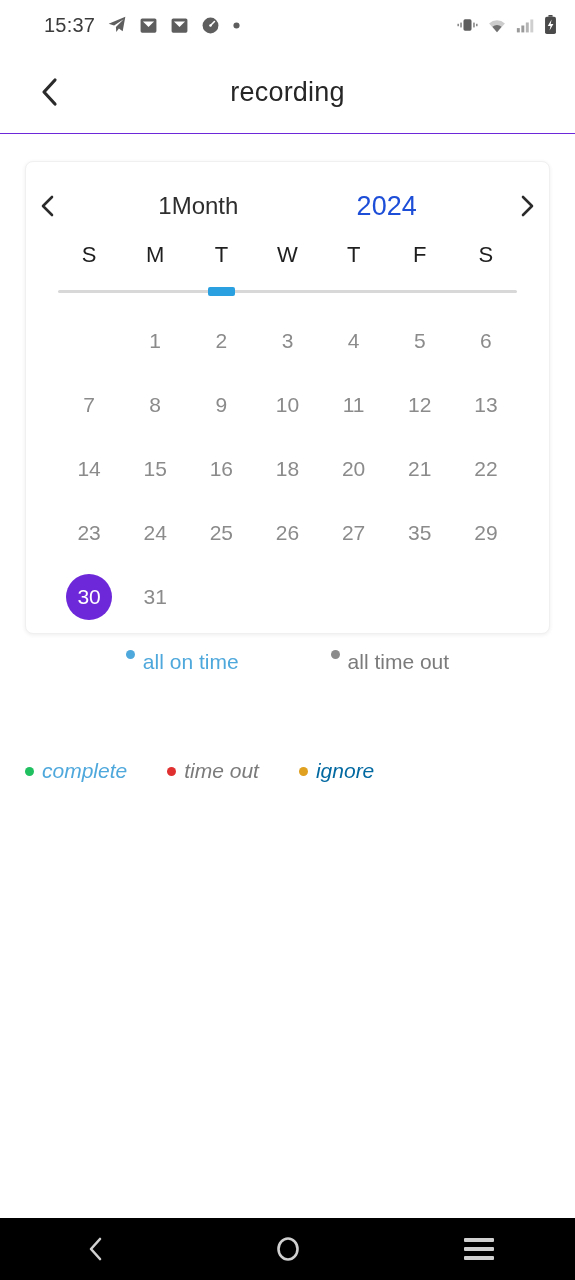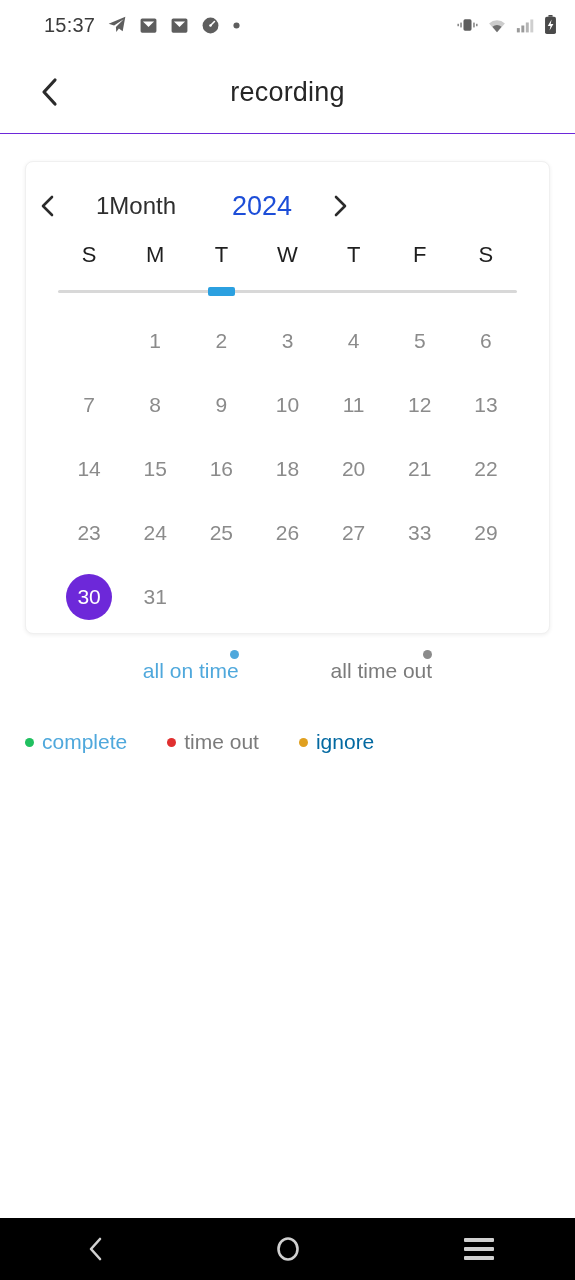--- a/index.html
+++ b/index.html
@@ -42,21 +42,21 @@
 
   
   .cal-card {
     position:absolute; left:25px; top:161px; width:525px; height:473px;
     background:#ffffff;
     border:1px solid #f0f0f0;
     border-radius:8px;
     box-shadow:0 1px 4px rgba(0,0,0,.07);
   }
   .cal-header {
-    display:flex; align-items:center; justify-content:flex-start;
+    display:flex; align-items:center; justify-content:space-between;
     gap:14px; height:66px; padding-top:22px;
   }
   .nav-chevron {
     width:44px; height:40px; display:flex; align-items:center; justify-content:center;
     cursor:pointer; flex:none;
   }
   .cal-month {
     font-size:24px; color:#2e2e2e; min-width:104px; text-align:center;
     cursor:pointer;
   }
@@ -95,28 +95,28 @@
   }
   .day-cell.selected .pill {
     background:#2ba0e0; color:#ffffff;
   }
 
   
   .filter-row {
     position:absolute; top:650px; left:0; width:575px;
     display:flex; justify-content:center; gap:92px;
   }
-  .filter-item { display:flex; align-items:flex-end; cursor:pointer;flex-direction:column; }
+  .filter-item { display:flex; align-items:flex-start; gap:8px; cursor:pointer; }
   .dot { width:9px; height:9px; border-radius:50%; flex:none; }
   .filter-label { font-size:21px; }
 
   
   .legend-row {
-    position:absolute; top:730px; left:25px;
-    display:flex; align-items:center; gap:40px;
+    position:absolute; top:759px; left:25px;
+    display:flex; align-items:center; gap:40px;font-style:italic;
   }
   .legend-item { display:flex; align-items:center; gap:8px; }
   .legend-label { font-size:21px; }
 
   
   .nav-bar {
     position:absolute; bottom:0; left:0; width:575px; height:62px;
     background:#000000; display:flex; align-items:center;
   }
   .nav-btn { flex:1; display:flex; align-items:center; justify-content:center; cursor:pointer; }
@@ -288,21 +288,21 @@
         <div class="day-cell">
           <span class="pill">25</span>
         </div>
         <div class="day-cell">
           <span class="pill">26</span>
         </div>
         <div class="day-cell">
           <span class="pill">27</span>
         </div>
         <div class="day-cell">
-          <span class="pill">33</span>
+          <span class="pill">35</span>
         </div>
         <div class="day-cell">
           <span class="pill">29</span>
         </div>
         <div class="day-cell selected">
           <span class="pill" style="background: #6d28d9; color: rgb(255, 255, 255);">30</span>
         </div>
         <div class="day-cell">
           <span class="pill">31</span>
         </div>

